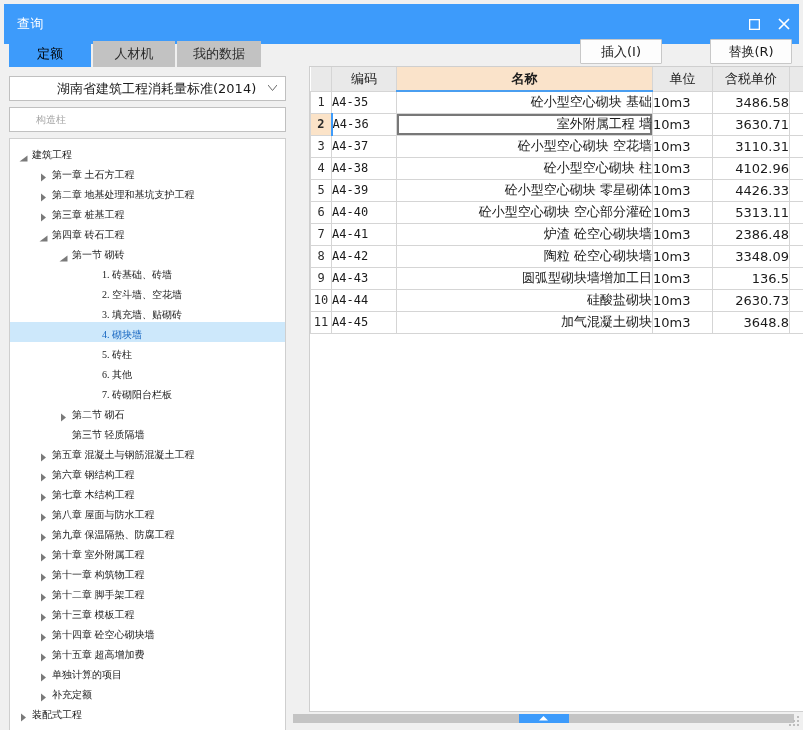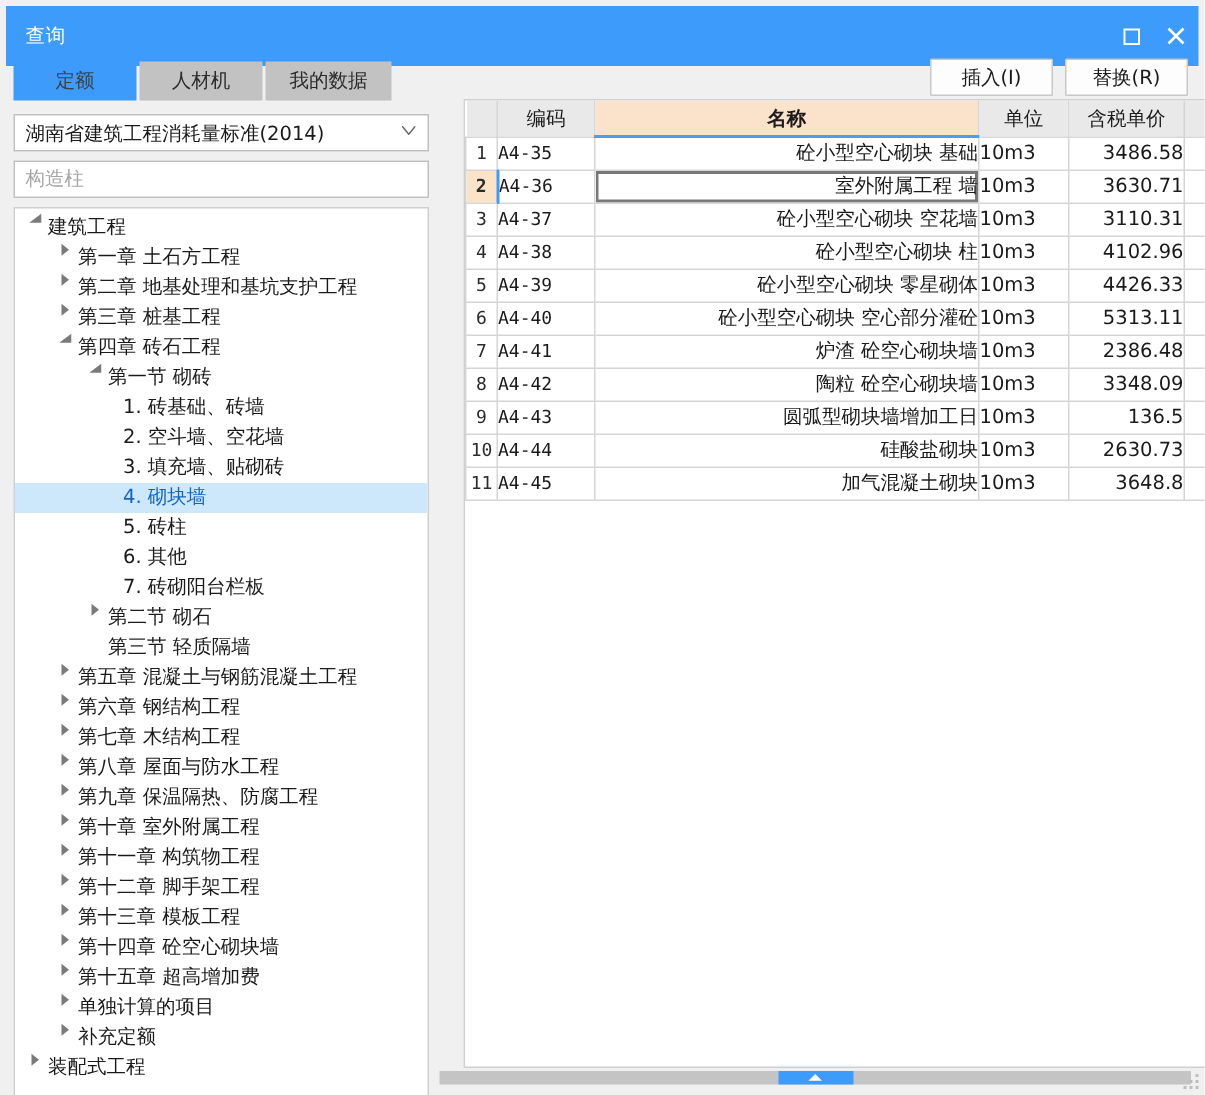--- a/index.html
+++ b/index.html
@@ -67,57 +67,59 @@
     padding: 0 16px;
     display: flex; align-items: center; justify-content: center;
     background: #c2c2c2;
     color: #2b2b2b;
     font-size: 13px;
     cursor: default;
     box-sizing: border-box;
   }
   .tab.active {
     background: #3d9bfb;
-    color: #404040;
+    color: #000000;
   }
 
   
   .topbtns {
     position: absolute;
     right: 11px; top: 39px;
     display: flex;
     gap: 8px;
   }
   .topbtn {
     width: 82px; height: 25px;
     border: 1px solid #c8c8c8;
     background: #fdfdfd;
     font-size: 13px;
     color: #1a1a1a;
     display: flex; align-items: center; justify-content: center;
     cursor: default;
     box-sizing: border-box;
     border-radius: 1px;
+    margin-left: 40px;
   }
 
   
   .leftpanel {
     position: absolute;
     left: 9px; top: 76px;
     width: 277px;
     bottom: 13px;
   }
   .combo {
     position: relative;
     width: 277px; height: 25px;
     border: 1px solid #c0c0c0;
     background: #ffffff;
     box-sizing: border-box;
     display: flex; align-items: center;
     cursor: default;
+    padding-left: 40px;
   }
   .combo .combo-text {
     font-size: 13px;
     margin-left: 7px;
     color: #1a1a1a;
     white-space: nowrap;
     overflow: hidden;
   }
   .combo .caret {
     margin-left: auto; margin-right: 8px;
@@ -131,69 +133,70 @@
     border: 1px solid #c0c0c0;
     background: #ffffff;
     box-sizing: border-box;
     display: flex; align-items: center;
   }
   .searchbox input {
     border: none;
     outline: none;
     background: transparent;
     font-family: inherit;
-    font-size: 13px;
+    font-size: 10px;
     color: #1d4ed8;
-    margin-left: 5px;
+    margin-left: 24px;
     width: 260px;
   }
   .searchbox input::placeholder { color: #a5a5a5; }
 
   .treewrap {
     margin-top: 6px;
     width: 277px;
     height: 594px;
     border: 1px solid #cfcfcf;
     background: #ffffff;
     box-sizing: border-box;
     overflow: hidden;
     position: relative;
   }
   .tree {
     padding-top: 3px;
   }
   .node {
     height: 20px;
     display: flex;
-    align-items: flex-start;
-    font-size: 13px;
+    align-items: flex-end;
+    font-size: 10px;
     color: #1a1a1a;
     cursor: default;
     white-space: nowrap;
+    font-family: Liberation Serif, serif;
   }
   .node.selected {
     background: #cde8fb;
     color: #1565c0;
   }
   .node .arrow {
     width: 14px;
     flex: 0 0 14px;
     display: flex; align-items: center; justify-content: center;
     color: #6d6d6d;
     font-size: 8px;
     line-height: 1;
   }
   .node .arrow svg { display:block; }
   .node .lbl { padding-left: 2px; }
 
   
   .ind0 { padding-left: 6px; }
   .ind1 { padding-left: 26px; }
   .ind2 { padding-left: 46px; }
-  .ind3 { padding-left: 56px; }
+  .ind3 { padding-left: 76px; }
 
   
   .rightpanel {
     position: absolute;
     left: 309px; top: 66px;
     width: 501px;
     height: 646px;
     border: 1px solid #cfcfcf;
     background: #ffffff;
     box-sizing: border-box;

